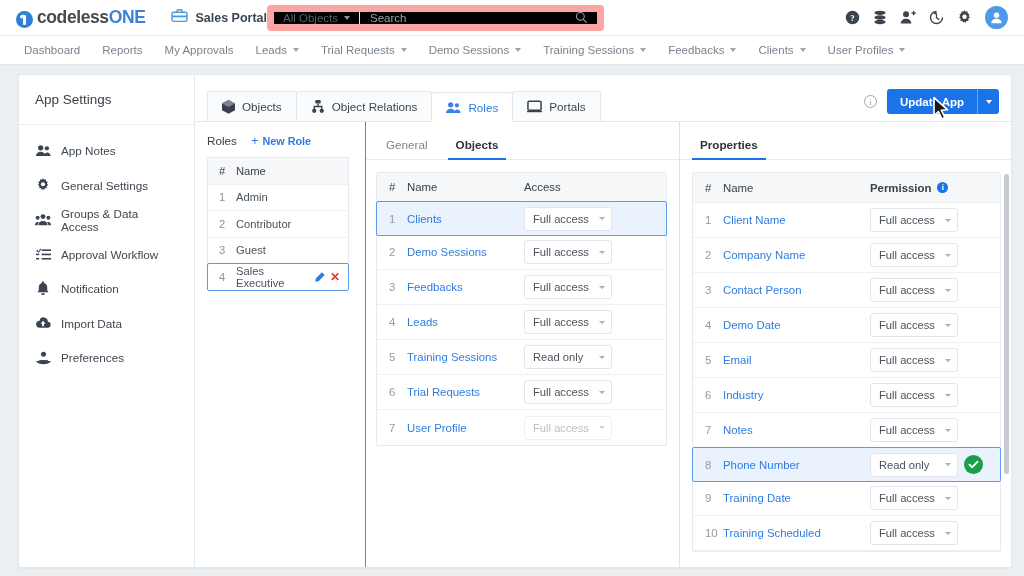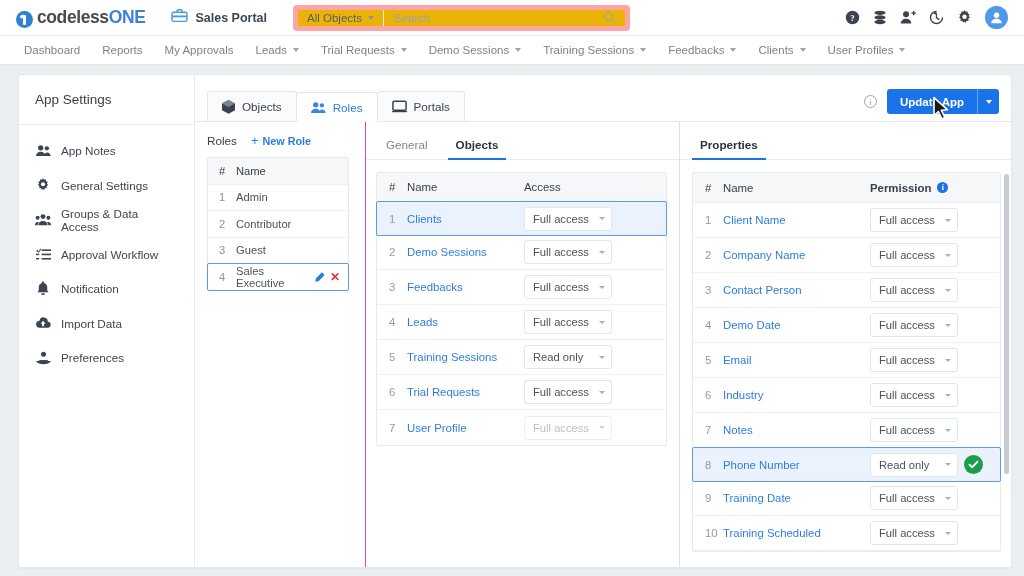--- a/index.html
+++ b/index.html
@@ -44,25 +44,24 @@
     border-radius: 1px;
   }
   .logo-text { font-size: 17.5px; font-weight: bold; letter-spacing: -0.4px; }
   .logo-text .a { color: #4a4a4a; }
   .logo-text .b { color: #3b82d6; }
 
   .portal { display: flex; align-items: center; gap: 7px; margin-left: 26px; }
   .portal-label { font-size: 12.5px; color: #3c4752; font-weight: bold; }
 
   .searchwrap {
-    margin-left: 26px;
     display: flex; align-items: center;
     height: 26px; width: 337px;
-    border: 5px solid #fca5a5; border-radius: 4px;
-    background: #eab308;
+    border: 7px solid #fca5a5; border-radius: 4px;
+    background: #000000;
   }
   .objsel {
     display: flex; align-items: center; gap: 6px;
     padding: 0 9px; height: 100%;
     border-right: 1px solid #e6e9ec;
     font-size: 11.5px; color: #58606a; white-space: nowrap;
   }
   .caret { width: 0; height: 0; border-left: 3.5px solid transparent;
            border-right: 3.5px solid transparent; border-top: 4px solid #8a939d; }
   .searchinput {
@@ -473,20 +472,31 @@
         <div class="maintabs">
           <div class="mtab">
             <span class="mi">
                 <svg width="13" height="14" viewBox="0 0 14 15">
                   <path d="M7 0l7 3.6v7.4L7 14.8 0 11V3.6z" fill="#39414b"></path>
                   <path d="M7 0l7 3.6L7 7.4 0 3.6z" fill="#7b8591"></path>
                 </svg>
               </span>
             <span>Objects</span>
           </div>
+          <div class="mtab">
+            <span class="mi">
+                <svg width="14" height="14" viewBox="0 0 15 15">
+                  <path d="M7.5 4v3M7.5 7h-4v3M7.5 7h4v3" stroke="#39414b" stroke-width="1.5" fill="none"></path>
+                  <rect x="4.6" y="0" width="5.8" height="3.8" rx="1" fill="#39414b"></rect>
+                  <circle cx="3.5" cy="11.6" r="2.3" fill="#39414b"></circle>
+                  <circle cx="11.5" cy="11.6" r="2.3" fill="#39414b"></circle>
+                </svg>
+              </span>
+            <span>Object Relations</span>
+          </div>
           <div class="mtab active">
             <span class="mi">
                 <svg width="15" height="13" viewBox="0 0 16 13">
                   <circle cx="5" cy="3.6" r="2.8" fill="#3b82e8"></circle>
                   <circle cx="11.6" cy="4.2" r="2.3" fill="#3b82e8"></circle>
                   <path d="M0 12.4c0-2.9 2.2-4.6 5-4.6s5 1.7 5 4.6z" fill="#3b82e8"></path>
                   <path d="M8.6 12.4c0-2.4 1.6-3.8 3.4-3.8s3.5 1.4 3.5 3.8z" fill="#3b82e8"></path>
                 </svg>
               </span>
             <span>Roles</span>

